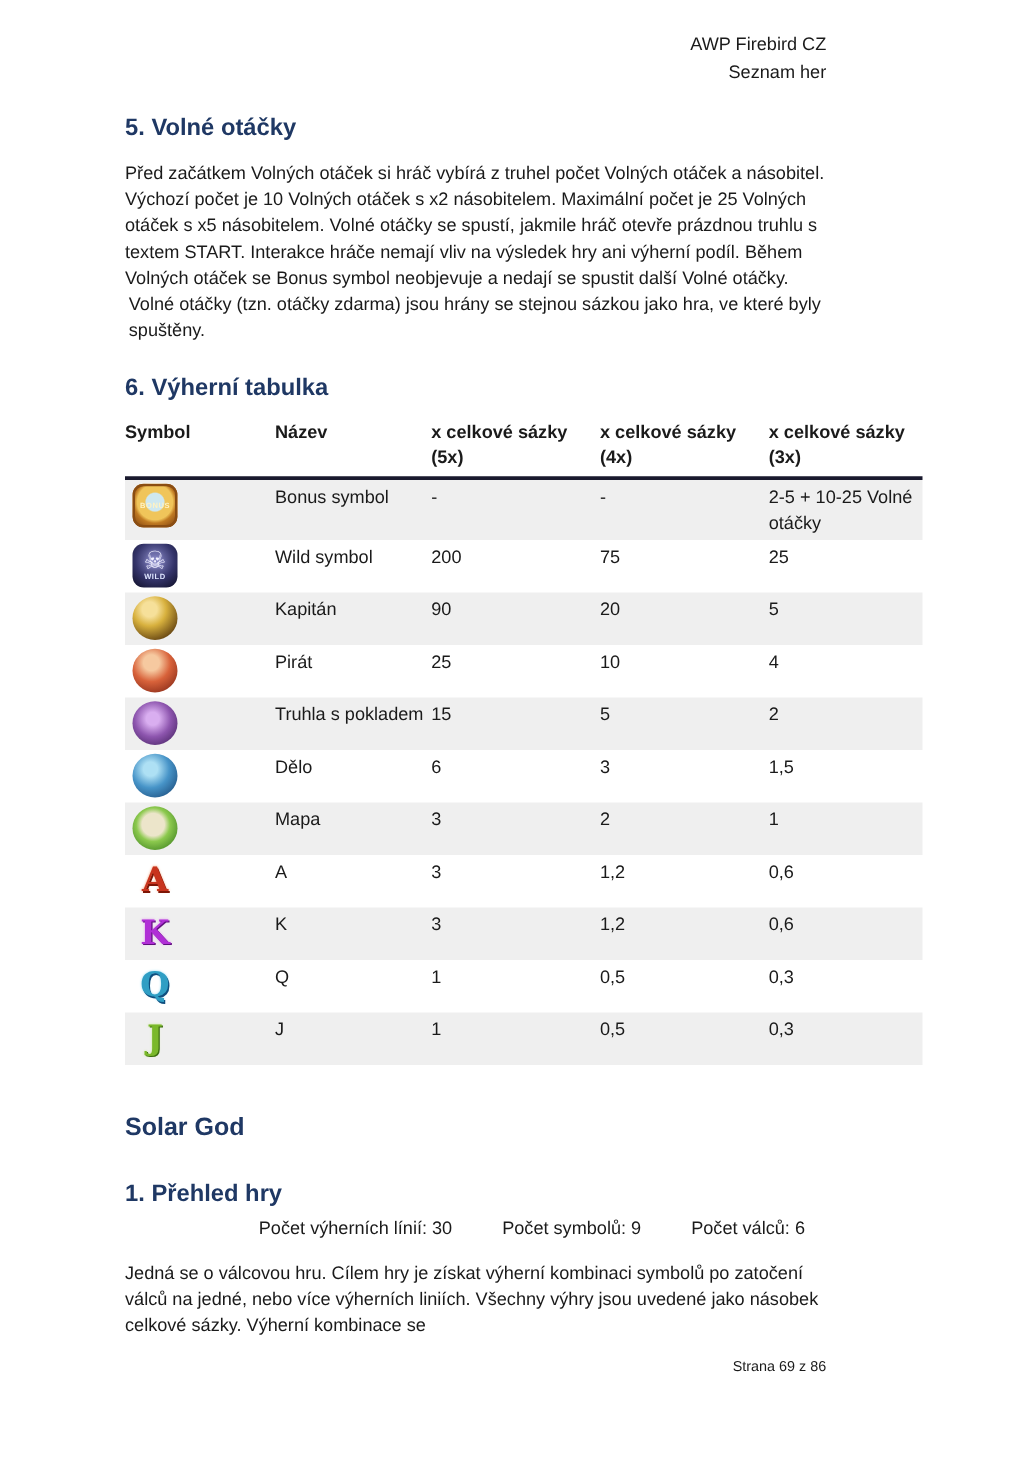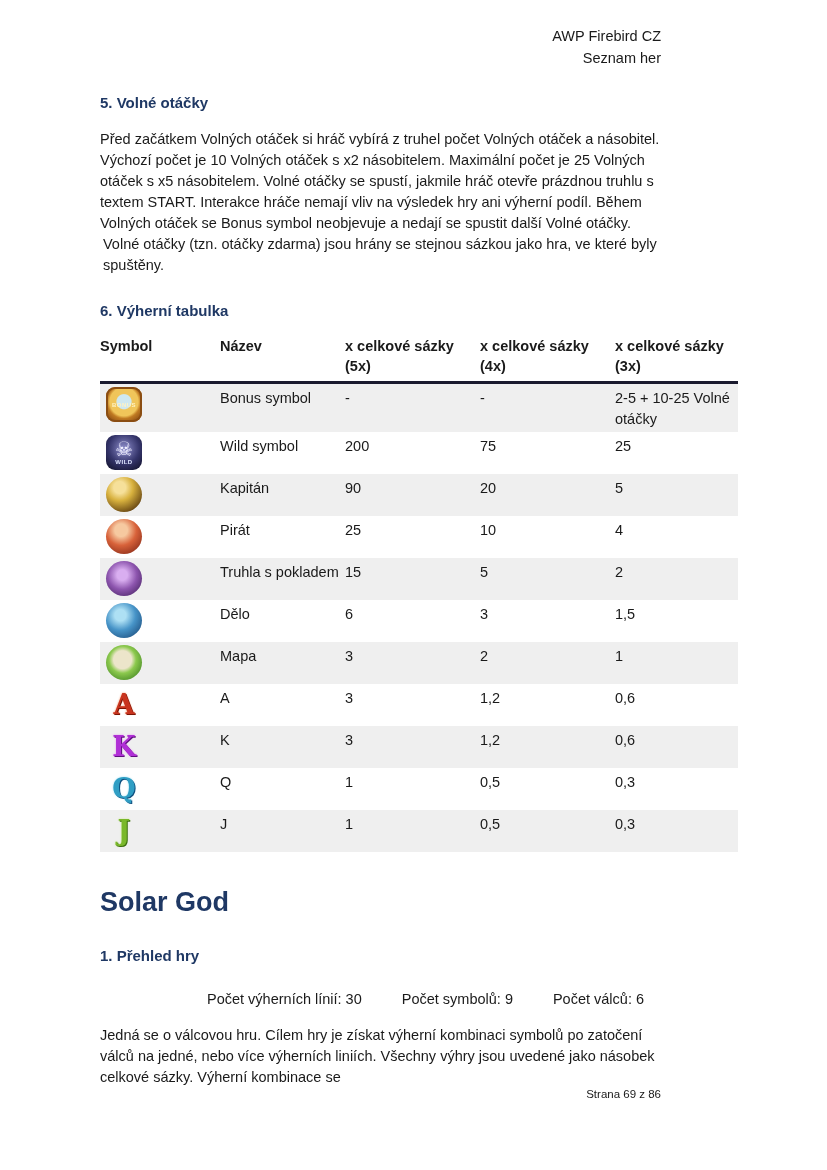--- a/index.html
+++ b/index.html
@@ -16,21 +16,21 @@
   .doc-header{
     padding:26px 77px 0 100px;
     text-align:right;
   }
   .doc-header .line{line-height:20px;}
   .doc-header .line + .line{margin-top:2px;}
   .content{margin:0 72px 0 100px;}
   .sec-heading{
     color:#1f3864;
     font-weight:bold;
-    font-size:15px;
+    font-size:19px;
     margin-top:24px;
   }
   .para{margin-top:16px;}
   .para2{padding-left:3px;}
   
   .paytable{margin-top:15px;width:655px;}
   .thead{
     display:grid;
     grid-template-columns:120px 125px 135px 135px 140px;
     font-weight:bold;
@@ -82,27 +82,27 @@
     font-family:"DejaVu Serif","Liberation Serif",serif;
     font-size:27px;font-weight:bold;line-height:33px;
   }
   .letter-a{color:#c8341e;text-shadow:1px 1px 0 #7e1505,0 0 2px #f08a5a;}
   .letter-k{color:#b02fd6;text-shadow:1px 1px 0 #5f0f7e,0 0 2px #e08af0;}
   .letter-q{color:#2f9ec4;text-shadow:1px 1px 0 #0f4e7e,0 0 2px #8ad8f0;}
   .letter-j{color:#7ab82a;text-shadow:1px 1px 0 #3c6e0f,0 0 2px #c4e88a;}
   
   .game-title{
     color:#1f3864;font-weight:bold;
-    font-size:27px;line-height:32px;
+    font-size:20px;line-height:32px;
     margin-top:34px;
   }
   .overview-heading{margin-top:27px;}
   .stats-row{
     display:flex;justify-content:space-between;
-    margin-top:23px;
+    margin-top:7px;
     padding-left:107px;padding-right:22px;
   }
   .overview-para{margin-top:15px;}
   
   .doc-footer{
     position:absolute;left:100px;right:77px;top:1080px;
     font-size:11.5px;line-height:14px;
   }
   .doc-footer .company{text-align:left;}
   .doc-footer .pageno{text-align:right;margin-top:7px;}

